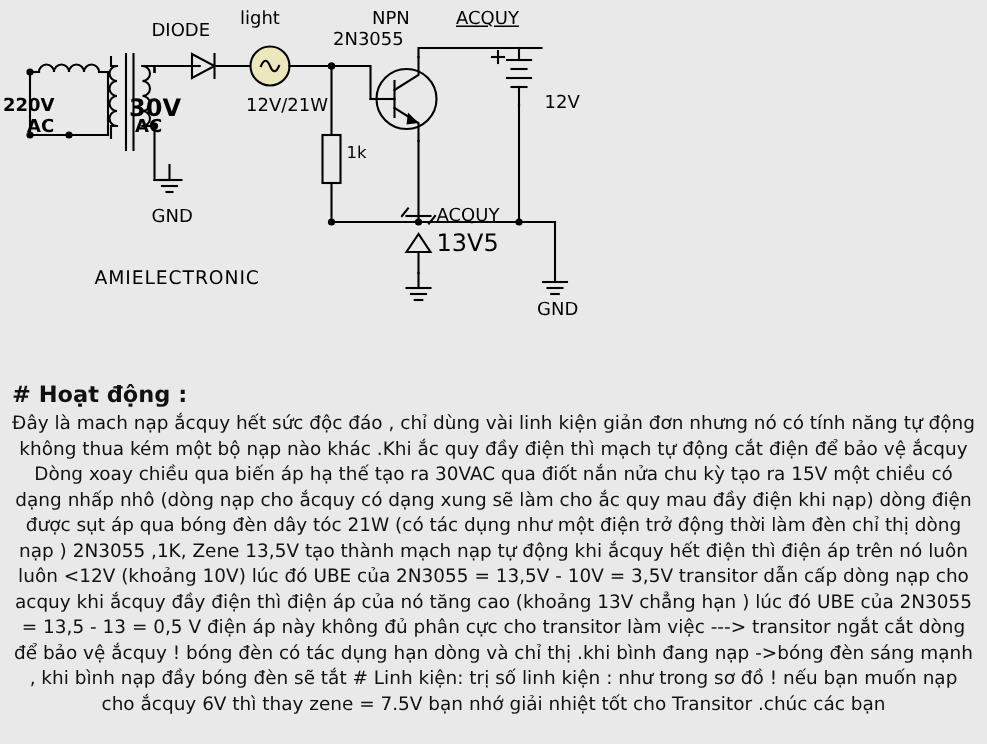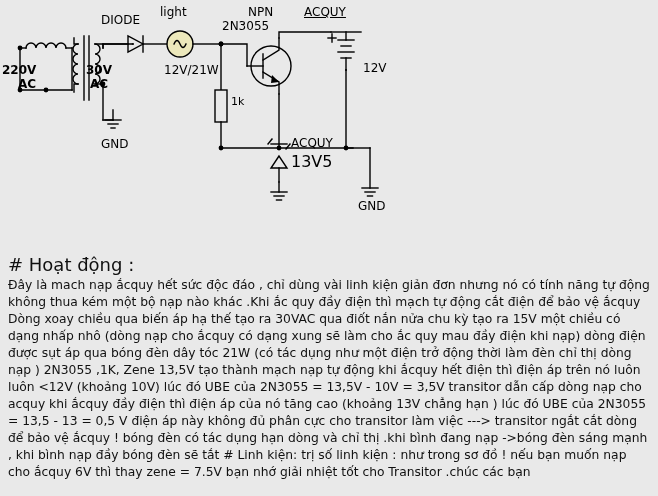--- a/index.html
+++ b/index.html
@@ -41,31 +41,32 @@
     left: 0;
     top: 232px;
     width: 658px;
     height: 264px;
     padding: 0;
   }
   #article-inner {
     padding: 22px 8px 4px 8px;
   }
   .heading {
-    font-size: 18px;
+    font-size: 15px;
     color: #111;
     margin: 0 0 2px 0;
     font-family: "DejaVu Sans", sans-serif;
+    font-weight: bold;
   }
   .para {
     font-size: 12.3px;
     color: #111;
     line-height: 17px;
     margin: 0;
-    text-align: left;
+    text-align: center;
     font-family: "DejaVu Sans", sans-serif;
   }
 </style>
 </head>
 <body>
 
 <div id="page">
 
   <div id="schematic">
     <svg width="658" height="232" viewBox="0 0 658 232" xmlns="http://www.w3.org/2000/svg">
@@ -177,21 +178,21 @@
         <path d="M367.5,196 h5"></path>
 
         <path d="M328,38 h8"></path>
         <path d="M332,34 v8"></path>
       </g>
     </svg>
 
     <div class="sch-label" style="left:2px; top:64px; font-size:12px; font-weight:bold;"><span>220V</span></div>
     <div class="sch-label" style="left:18px; top:78px; font-size:12px; font-weight:bold;"><span>AC</span></div>
 
-    <div class="sch-label" style="left:86px; top:64px; font-size:12px; font-weight:bold;"><span>30V</span></div>
+    <div class="sch-label" style="left:86px; top:64px; font-size:16px; font-weight:bold;"><span>30V</span></div>
     <div class="sch-label" style="left:90px; top:78px; font-size:12px; font-weight:bold;"><span>AC</span></div>
 
     <div class="sch-label" style="left:101px; top:14px; font-size:12px;"><span>DIODE</span></div>
 
     <div class="sch-label" style="left:160px; top:6px; font-size:12px;"><span>light</span></div>
     <div class="sch-label" style="left:164px; top:64px; font-size:12px;"><span>12V/21W</span></div>
 
     <div class="sch-label" style="left:248px; top:6px; font-size:12px;"><span>NPN</span></div>
     <div class="sch-label" style="left:222px; top:20px; font-size:12px;"><span>2N3055</span></div>
 
@@ -199,20 +200,21 @@
 
     <div class="sch-label" style="left:291px; top:137px; font-size:12px;"><span>ACQUY</span></div>
     <div class="sch-label" style="left:291px; top:154px; font-size:16px;"><span>13V5</span></div>
 
     <div class="sch-label" style="left:304px; top:6px; font-size:12px;text-decoration:underline;"><span>ACQUY</span></div>
     <div class="sch-label" style="left:363px; top:62px; font-size:12px;"><span>12V</span></div>
 
     <div class="sch-label" style="left:101px; top:138px; font-size:12px;"><span>GND</span></div>
     <div class="sch-label" style="left:358px; top:200px; font-size:12px;"><span>GND</span></div>
 
+    <div class="sch-label" style="left:63px; top:178px; font-size:12.5px; letter-spacing:0.6px;"><span>AMIELECTRONIC</span></div>
   </div>
 
   <div id="article">
     <div id="article-inner">
       <p class="heading"># Hoạt động :</p>
       <p class="para">Đây là mach nạp ắcquy hết sức độc đáo , chỉ dùng vài linh kiện giản đơn nhưng nó có tính năng tự động không thua kém một bộ nạp nào khác .Khi ắc quy đầy điện thì mạch tự động cắt điện để bảo vệ ắcquy Dòng xoay chiều qua biến áp hạ thế tạo ra 30VAC qua điốt nắn nửa chu kỳ tạo ra 15V một chiều có dạng nhấp nhô (dòng nạp cho ắcquy có dạng xung sẽ làm cho ắc quy mau đầy điện khi nạp) dòng điện được sụt áp qua bóng đèn dây tóc 21W (có tác dụng như một điện trở động thời làm đèn chỉ thị dòng nạp ) 2N3055 ,1K, Zene 13,5V tạo thành mạch nạp tự động khi ắcquy hết điện thì điện áp trên nó luôn luôn &lt;12V (khoảng 10V) lúc đó UBE của 2N3055 = 13,5V - 10V = 3,5V transitor dẫn cấp dòng nạp cho acquy khi ắcquy đầy điện thì điện áp của nó tăng cao (khoảng 13V chẳng hạn ) lúc đó UBE của 2N3055 = 13,5 - 13 = 0,5 V điện áp này không đủ phân cực cho transitor làm việc ---&gt; transitor ngắt cắt dòng để bảo vệ ắcquy ! bóng đèn có tác dụng hạn dòng và chỉ thị .khi bình đang nạp -&gt;bóng đèn sáng mạnh , khi bình nạp đầy bóng đèn sẽ tắt # Linh kiện: trị số linh kiện : như trong sơ đồ ! nếu bạn muốn nạp cho ắcquy 6V thì thay zene = 7.5V bạn nhớ giải nhiệt tốt cho Transitor .chúc các bạn</p>
     </div>
   </div>
 
 </div>

